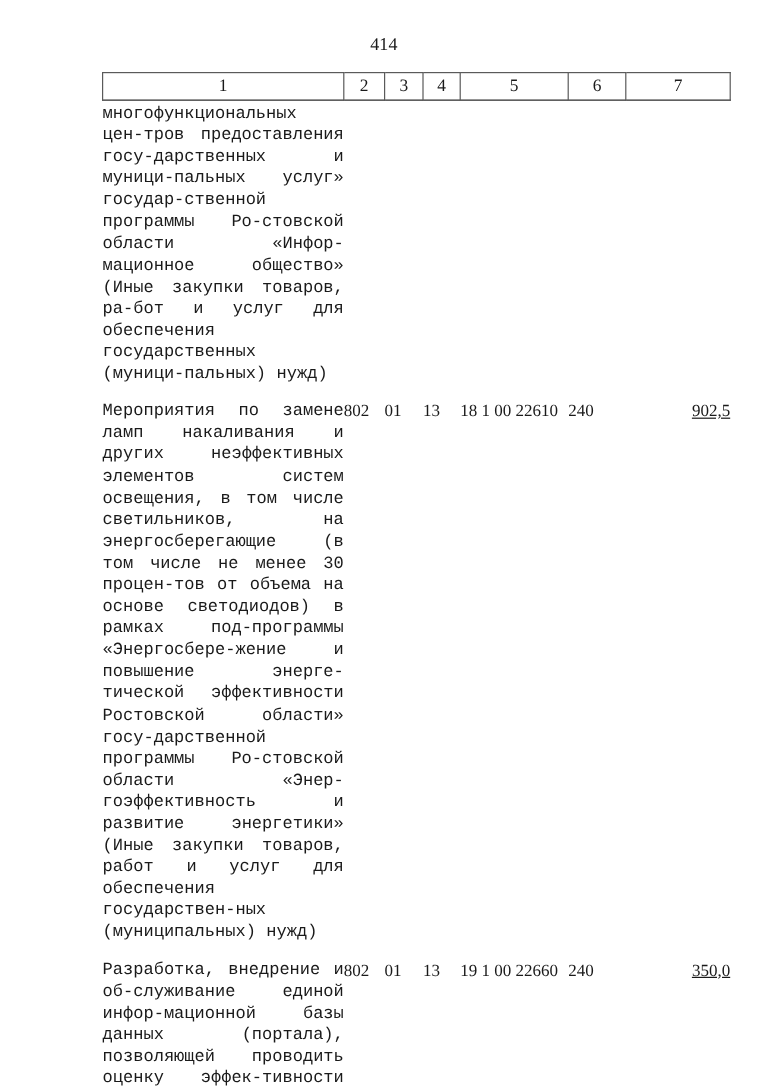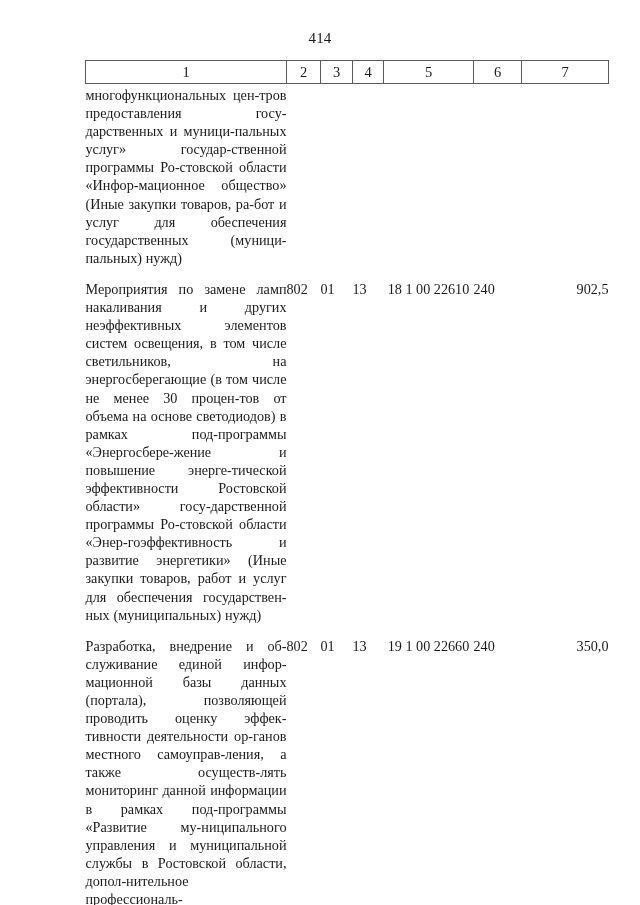--- a/index.html
+++ b/index.html
@@ -79,44 +79,44 @@
   .c7 { width: 87px;  }
 
   
   .desc {
     text-align: justify;
     text-align-last: left;
     hyphens: manual;
     padding-right: 2px;
     padding-left: 1px;
     word-spacing: 0.2px;
+    font-family: Liberation Mono, monospace;
   }
   .desc.first-block {
     padding-top: 2px;
   }
   .desc.spaced {
     padding-top: 13px;
   }
 
   .num {
     text-align: left;
     white-space: nowrap;
   }
   .num.spaced  { padding-top: 13px; }
   .num.firstrow { padding-top: 2px; }
 
   .num-right {
     text-align: right;
     white-space: nowrap;
     padding-right: 7px;
   }
-  .num-right.spaced { padding-top: 13px; }
+  .num-right.spaced { padding-top: 13px; text-decoration: underline; }
 
   .code5 {
-    text-align: center;
     white-space: nowrap;
     letter-spacing: 0px;
   }
   .code5.spaced { padding-top: 13px; }
 </style>
 </head>
 <body>
 
 <div class="page">
 

